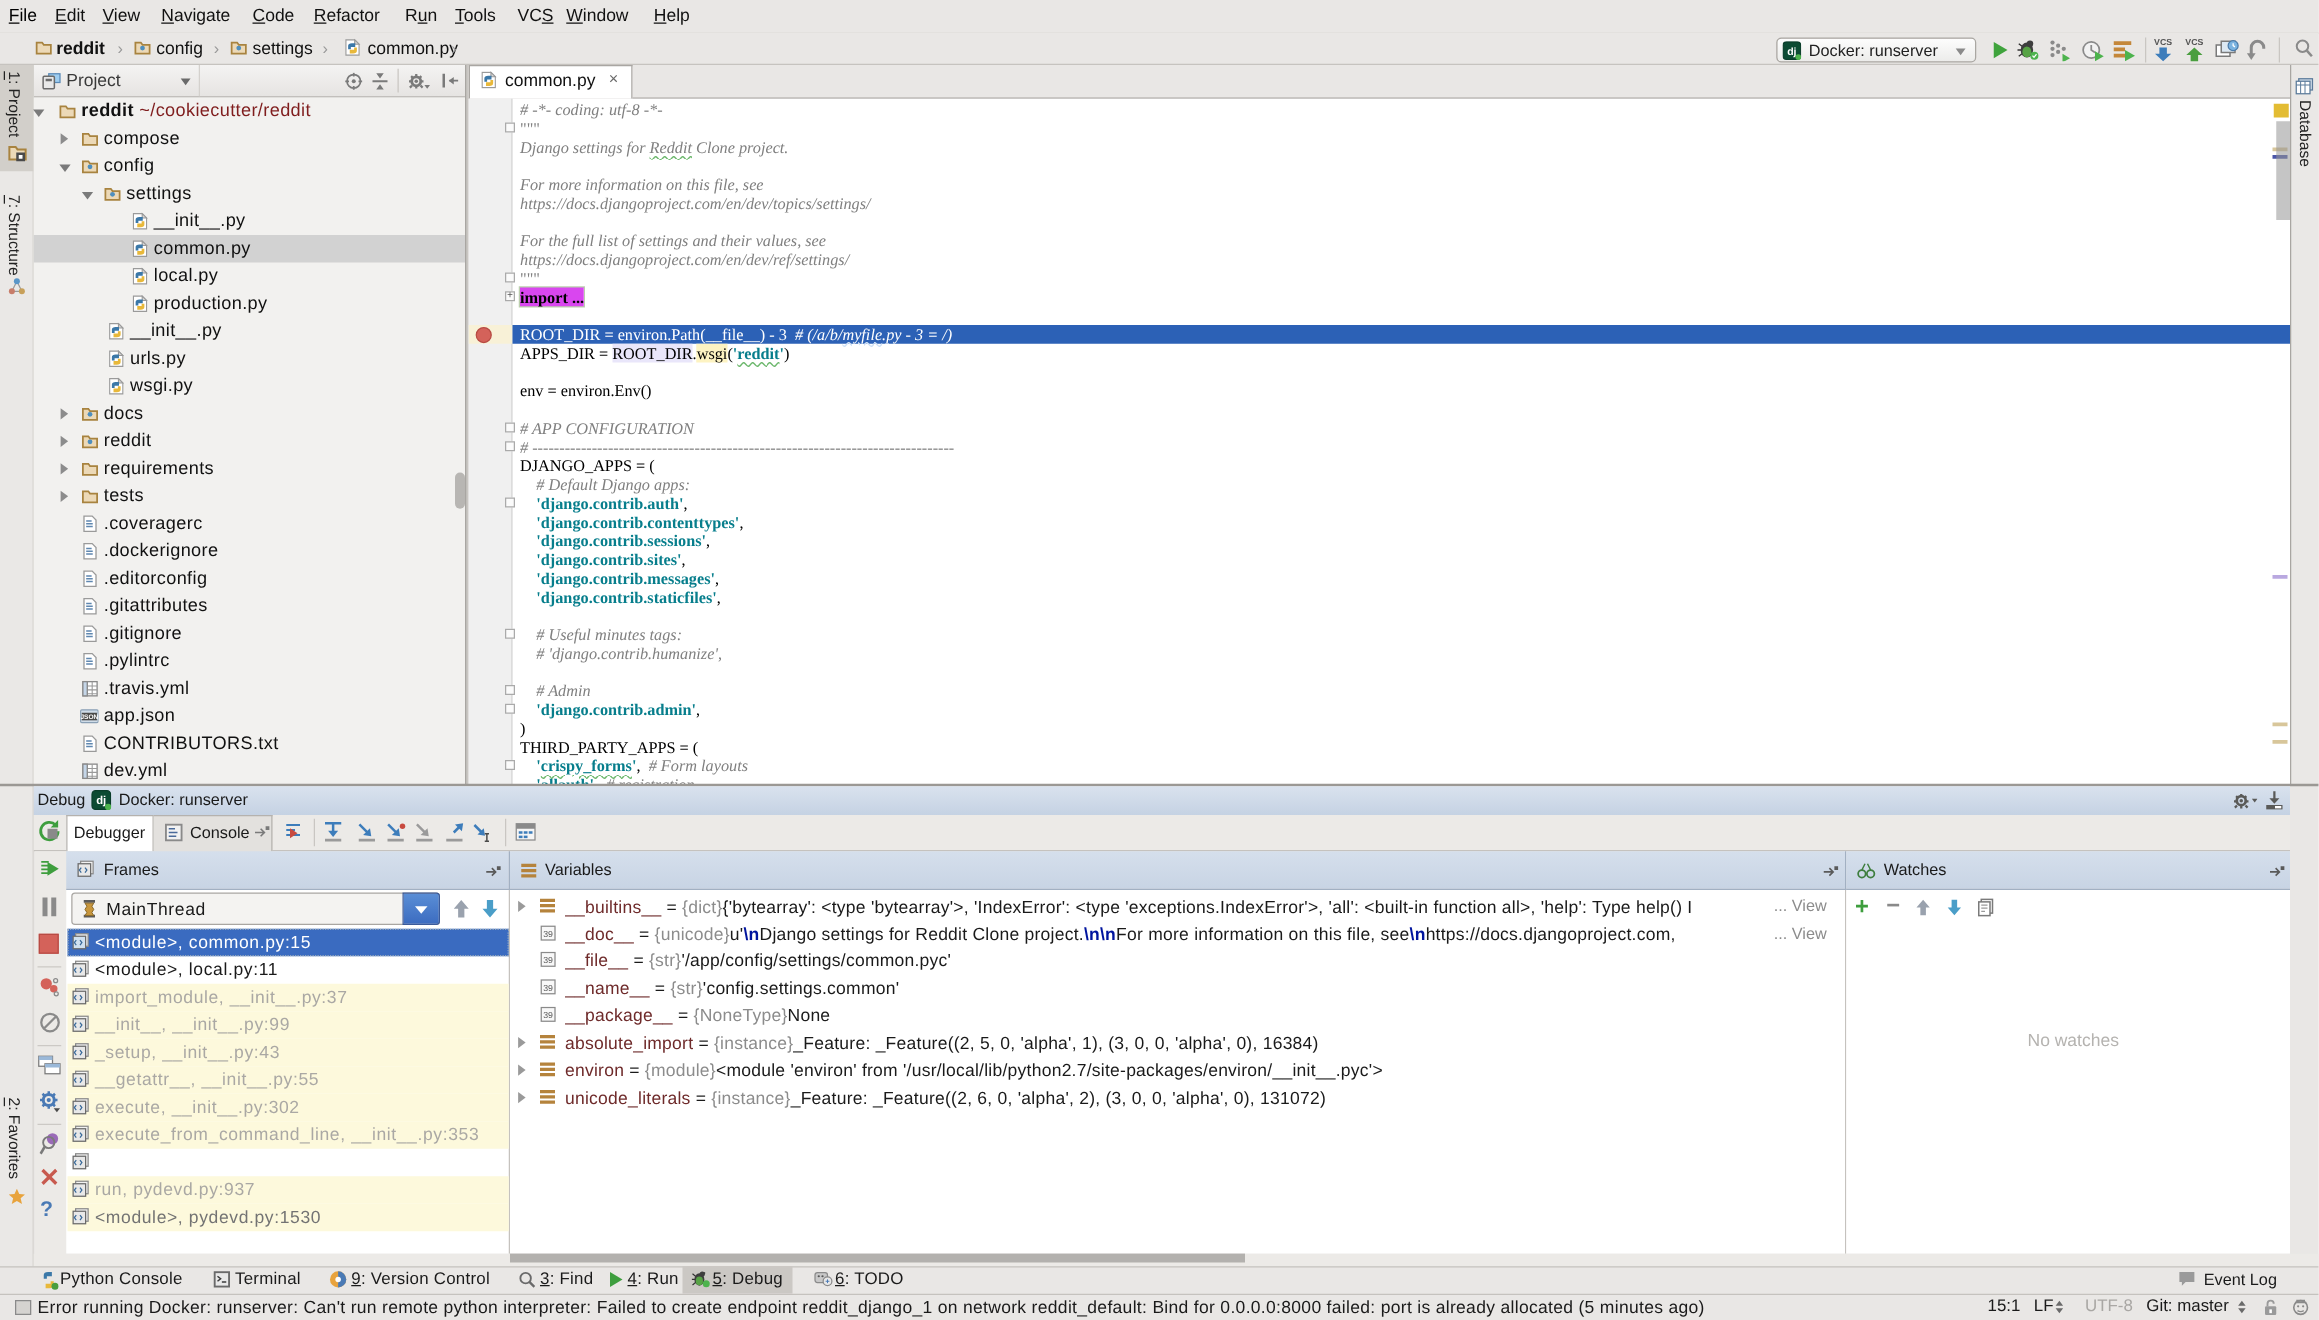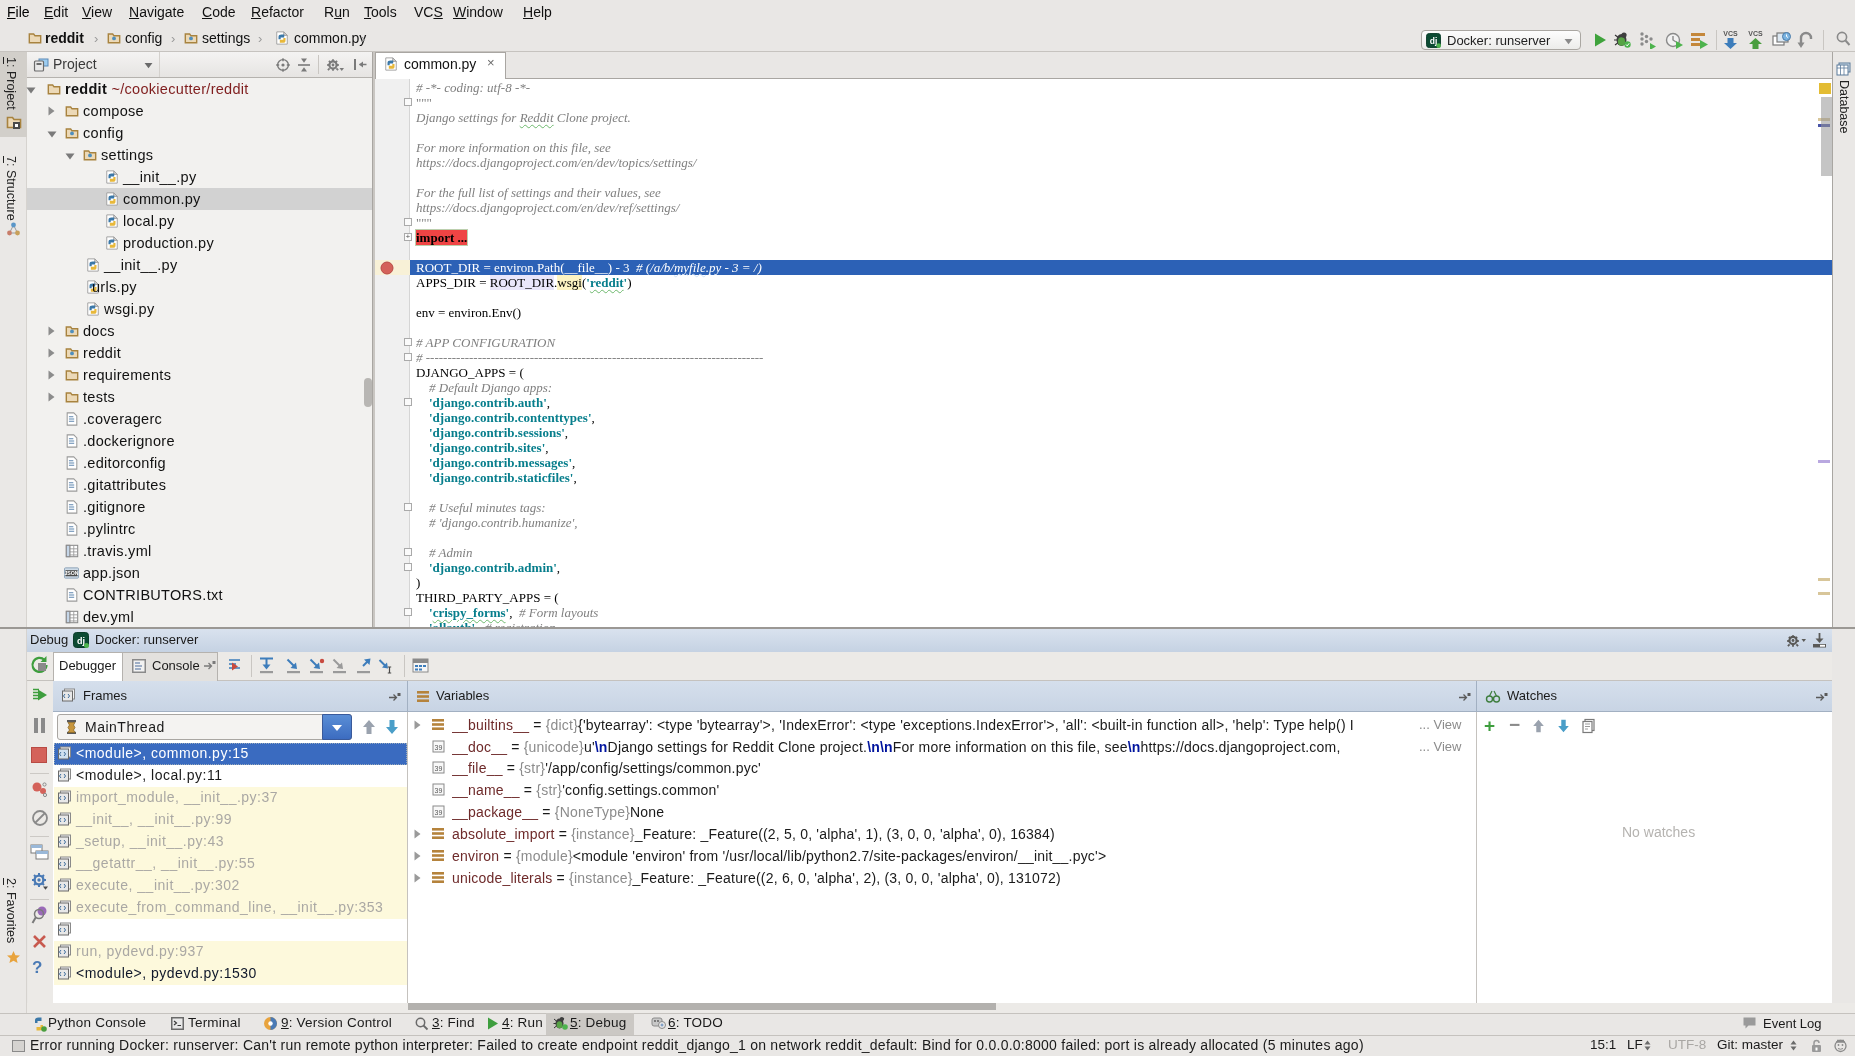--- a/index.html
+++ b/index.html
@@ -274,21 +274,21 @@
         <path d="M7.5 4 h3 v3.5 h-4 v2 h-2.5 v-3 q0-2.5 3.5-2.5z" fill="#3b78a8"></path>
         <path d="M8.5 13.5 h-3 v-3.5 h4 v-2 h2.5 v3 q0 2.5-3.5 2.5z" fill="#e8b83a"></path>
       </svg>
       <div class="ti" style="left:104px;top:254px;">__init__.py</div>
       <svg class="a" style="left:86px;top:280px" width="14" height="14" viewBox="0 0 16 16">
         <path d="M2 1 h8 l4 4 v10 h-12 z" fill="#fff" stroke="#9a9a9a" stroke-width="1"></path>
         <path d="M10 1 l4 4 h-4 z" fill="#d6d6d6" stroke="#9a9a9a" stroke-width="1"></path>
         <path d="M7.5 4 h3 v3.5 h-4 v2 h-2.5 v-3 q0-2.5 3.5-2.5z" fill="#3b78a8"></path>
         <path d="M8.5 13.5 h-3 v-3.5 h4 v-2 h2.5 v3 q0 2.5-3.5 2.5z" fill="#e8b83a"></path>
       </svg>
-      <div class="ti" style="left:92px;top:276px;">urls.py</div>
+      <div class="ti" style="left:104px;top:276px;">urls.py</div>
       <svg class="a" style="left:86px;top:302px" width="14" height="14" viewBox="0 0 16 16">
         <path d="M2 1 h8 l4 4 v10 h-12 z" fill="#fff" stroke="#9a9a9a" stroke-width="1"></path>
         <path d="M10 1 l4 4 h-4 z" fill="#d6d6d6" stroke="#9a9a9a" stroke-width="1"></path>
         <path d="M7.5 4 h3 v3.5 h-4 v2 h-2.5 v-3 q0-2.5 3.5-2.5z" fill="#3b78a8"></path>
         <path d="M8.5 13.5 h-3 v-3.5 h4 v-2 h2.5 v3 q0 2.5-3.5 2.5z" fill="#e8b83a"></path>
       </svg>
       <div class="ti" style="left:104px;top:298px;">wsgi.py</div>
       <svg class="a" style="left:47px;top:326px" width="9" height="10" viewBox="0 0 9 10">
         <path d="M1.5 0.5 l6 4.5 -6 4.5z" fill="#8c8c8c"></path>
       </svg>
@@ -387,21 +387,21 @@
       <div class="a" style="left:375px;top:79px;width:1457px;height:549px;overflow:hidden"></div>
       <div class="a" style="left:0;top:0;width:1855px;height:628px;overflow:hidden;pointer-events:none">
         <div class="a code" style="left:416px;top:80px"><span class="cm"># -*- coding: utf-8 -*-</span></div>
         <div class="a code" style="left:416px;top:95px"><span class="cm" style="font-style:normal">"""</span></div>
         <div class="a code" style="left:416px;top:110px"><span class="cm">Django settings for <span class="wavy">Reddit</span> Clone project.</span></div>
         <div class="a code" style="left:416px;top:140px"><span class="cm">For more information on this file, see</span></div>
         <div class="a code" style="left:416px;top:155px"><span class="cm">https://docs.djangoproject.com/en/dev/topics/settings/</span></div>
         <div class="a code" style="left:416px;top:185px"><span class="cm">For the full list of settings and their values, see</span></div>
         <div class="a code" style="left:416px;top:200px"><span class="cm">https://docs.djangoproject.com/en/dev/ref/settings/</span></div>
         <div class="a code" style="left:416px;top:215px"><span class="cm" style="font-style:normal">"""</span></div>
-        <div class="a code" style="left:416px;top:230px"><span class="kw" style="background:#ef4444;box-shadow:0 0 0 1px #bccfae">import ...</span></div>
+        <div class="a code" style="left:416px;top:230px"><span class="kw" style="background:#d946ef;box-shadow:0 0 0 1px #bccfae">import ...</span></div>
         <div class="a code" style="left:411px;top:260px;color:#fff"><span style="padding-left:5px">ROOT_DIR = environ.Path(__file__) - 3  <span style="font-style:italic"># (/a/b/<span class="wavyw">myfile</span>.py - 3 = /)</span></span></div>
         <div class="a code" style="left:416px;top:275px">APPS_DIR = <span style="background:#e9e6fa">ROOT_DIR</span>.<span style="background:#fdf3c2">wsgi</span>(<span class="str">'<span class="wavy">reddit</span>'</span>)</div>
         <div class="a code" style="left:416px;top:305px">env = environ.Env()</div>
         <div class="a code" style="left:416px;top:335px"><span class="cm"># APP CONFIGURATION</span></div>
         <div class="a code" style="left:416px;top:350px"><span class="cm"># ------------------------------------------------------------------------------</span></div>
         <div class="a code" style="left:416px;top:365px">DJANGO_APPS = (</div>
         <div class="a code" style="left:416px;top:380px">    <span class="cm"># Default Django apps:</span></div>
         <div class="a code" style="left:416px;top:395px">    <span class="str">'django.contrib.auth'</span>,</div>
         <div class="a code" style="left:416px;top:410px">    <span class="str">'django.contrib.contenttypes'</span>,</div>
         <div class="a code" style="left:416px;top:425px">    <span class="str">'django.contrib.sessions'</span>,</div>
@@ -682,21 +682,21 @@
         <rect x="1.5" y="3" width="10" height="10" fill="#e8e8e8" stroke="#6a6a6a"></rect>
         <path d="M4 6 l-1.5 2 1.5 2 M7 6 l1.5 2 -1.5 2" stroke="#3a6a9a" stroke-width="1" fill="none"></path>
       </svg>
       <div class="a tx" style="left:76px;top:943px;font-size:14px;letter-spacing:0.5px;color:#aaa8a4">run, pydevd.py:937</div>
       <div class="a" style="left:54px;top:963px;width:353px;height:22px;background:#fdf9dc"></div>
       <svg class="a" style="left:57px;top:966px" width="15" height="15" viewBox="0 0 15 15">
         <rect x="3.5" y="1" width="10" height="10" fill="#f2f2f2" stroke="#8a8a8a"></rect>
         <rect x="1.5" y="3" width="10" height="10" fill="#e8e8e8" stroke="#6a6a6a"></rect>
         <path d="M4 6 l-1.5 2 1.5 2 M7 6 l1.5 2 -1.5 2" stroke="#3a6a9a" stroke-width="1" fill="none"></path>
       </svg>
-      <div class="a tx" style="left:76px;top:965px;font-size:14px;letter-spacing:0.5px;color:#0f172a">&lt;module&gt;, pydevd.py:1530</div>
+      <div class="a tx" style="left:76px;top:965px;font-size:14px;letter-spacing:0.5px;color:#737373">&lt;module&gt;, pydevd.py:1530</div>
       <div class="a" style="left:408px;top:681px;width:1069px;height:31px;background:linear-gradient(#d5dfec,#c8d4e4);border-bottom:1px solid #a2b0c2;border-right:1px solid #a2b0c2;box-sizing:border-box"></div>
       <svg class="a" style="left:416px;top:690px" width="14" height="13" viewBox="0 0 14 13">
         <g fill="#b5833c">
           <rect x="1" y="1" width="12" height="2.6"></rect>
           <rect x="1" y="5.2" width="12" height="2.6"></rect>
           <rect x="1" y="9.4" width="12" height="2.6"></rect>
         </g>
       </svg>
       <div class="a tx" style="left:436px;top:688px;font-size:13px;color:#1a1a1a">Variables</div>
       <svg class="a" style="left:1458px;top:692px" width="13" height="11" viewBox="0 0 13 11">

